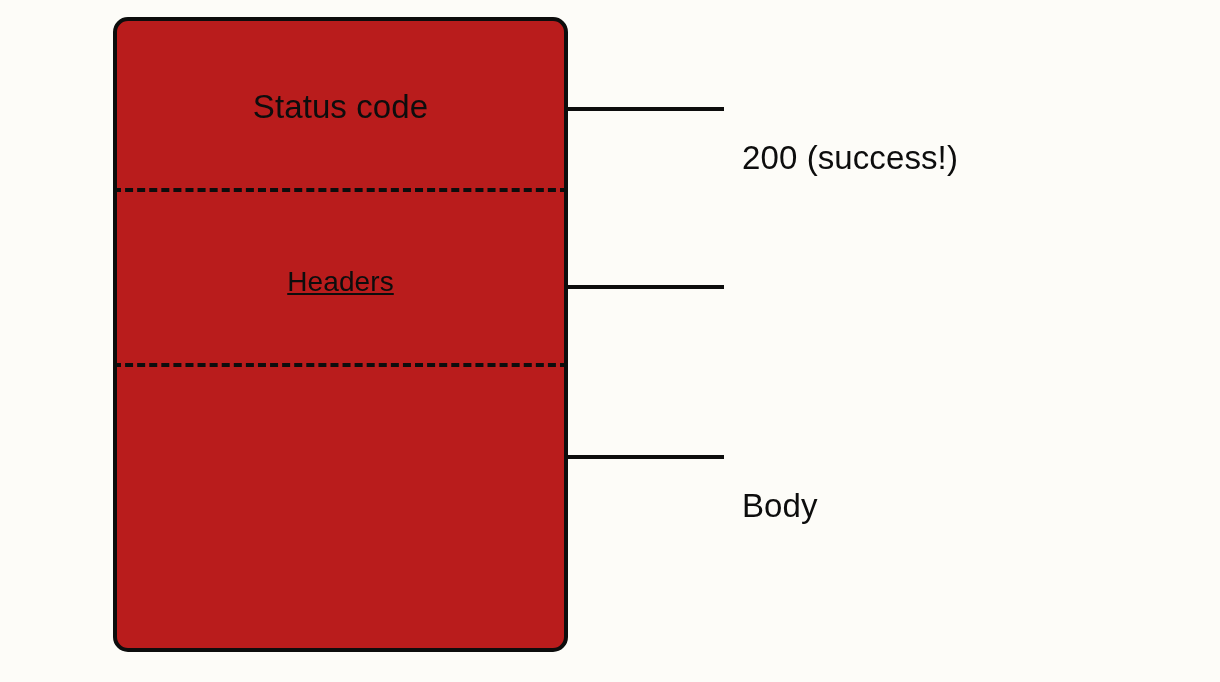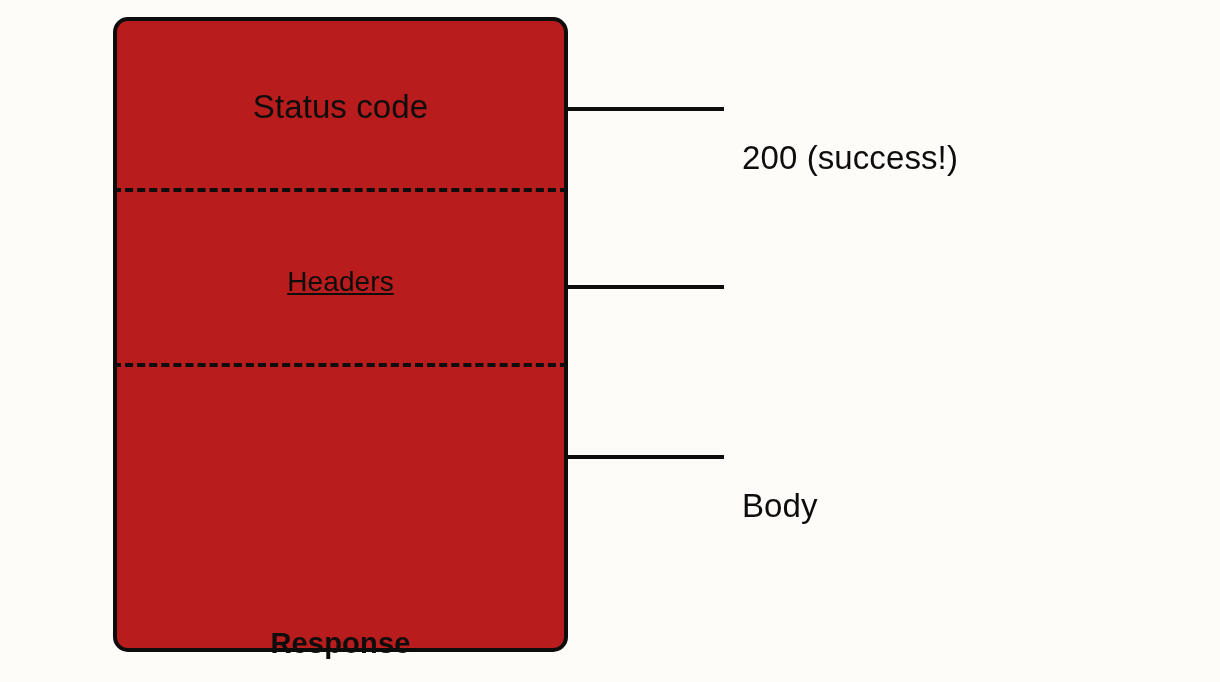--- a/index.html
+++ b/index.html
@@ -150,15 +150,14 @@
   <div class="divider divider-1"></div>
   <div class="divider divider-2"></div>
 
   <div class="connector connector-1"></div>
   <div class="connector connector-2"></div>
   <div class="connector connector-3"></div>
 
   <div class="annotation annotation-1">200 (success!)</div>
   <div class="annotation annotation-3">Body</div>
 
-  <div class="caption">Response</div>
 
 </div>
 
 </body></html>

